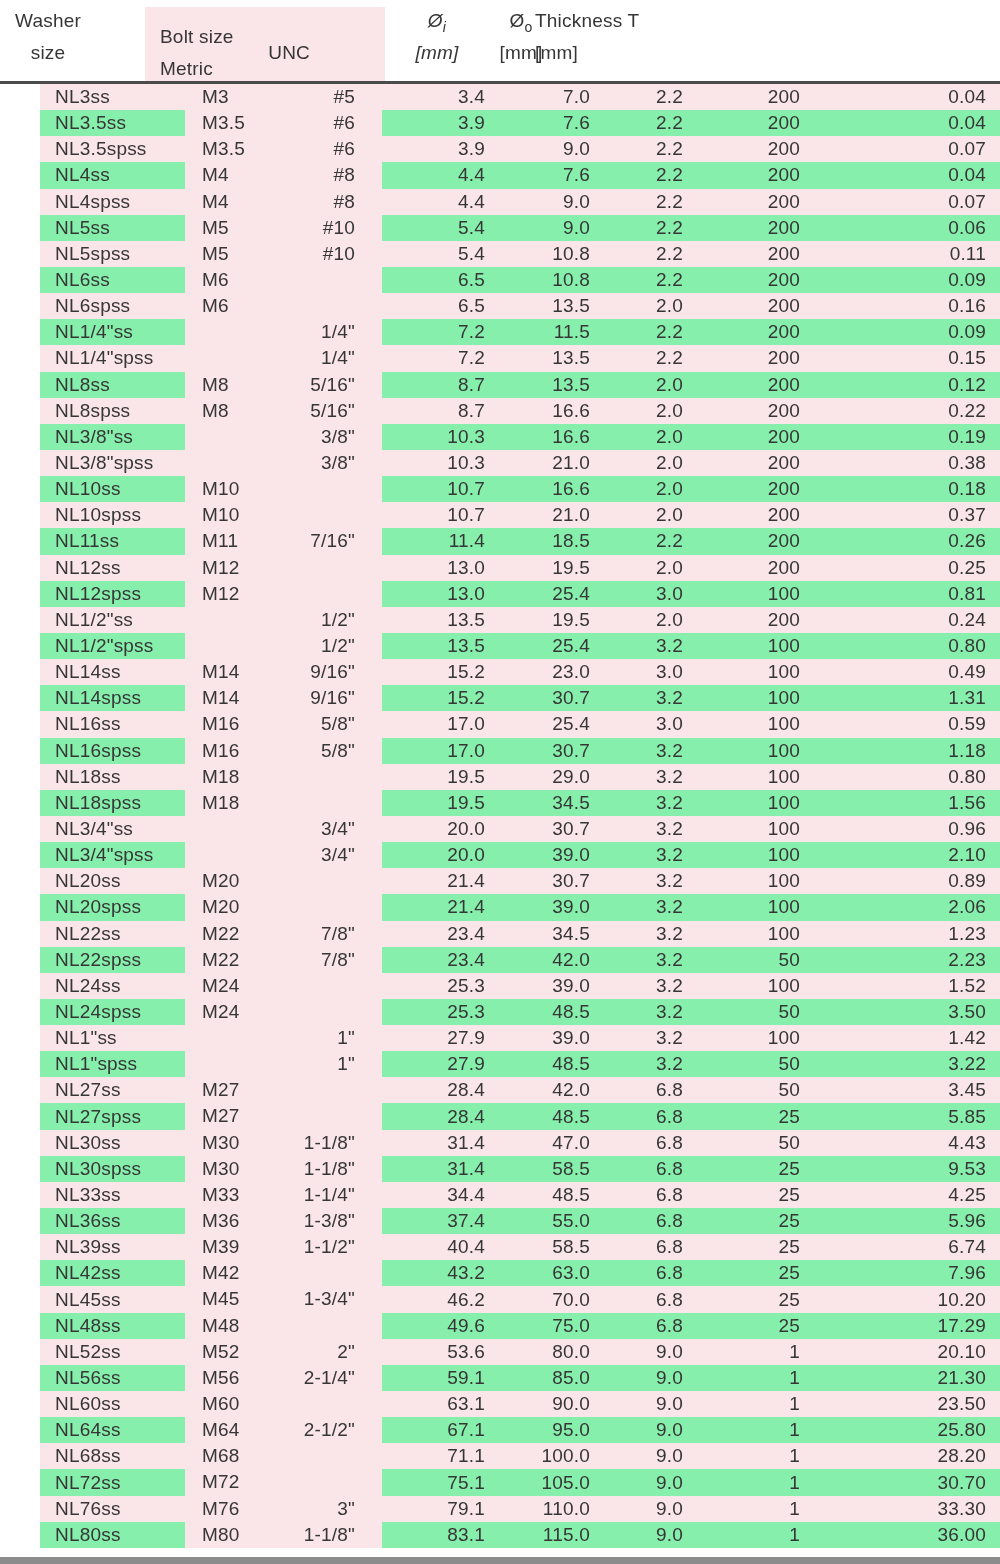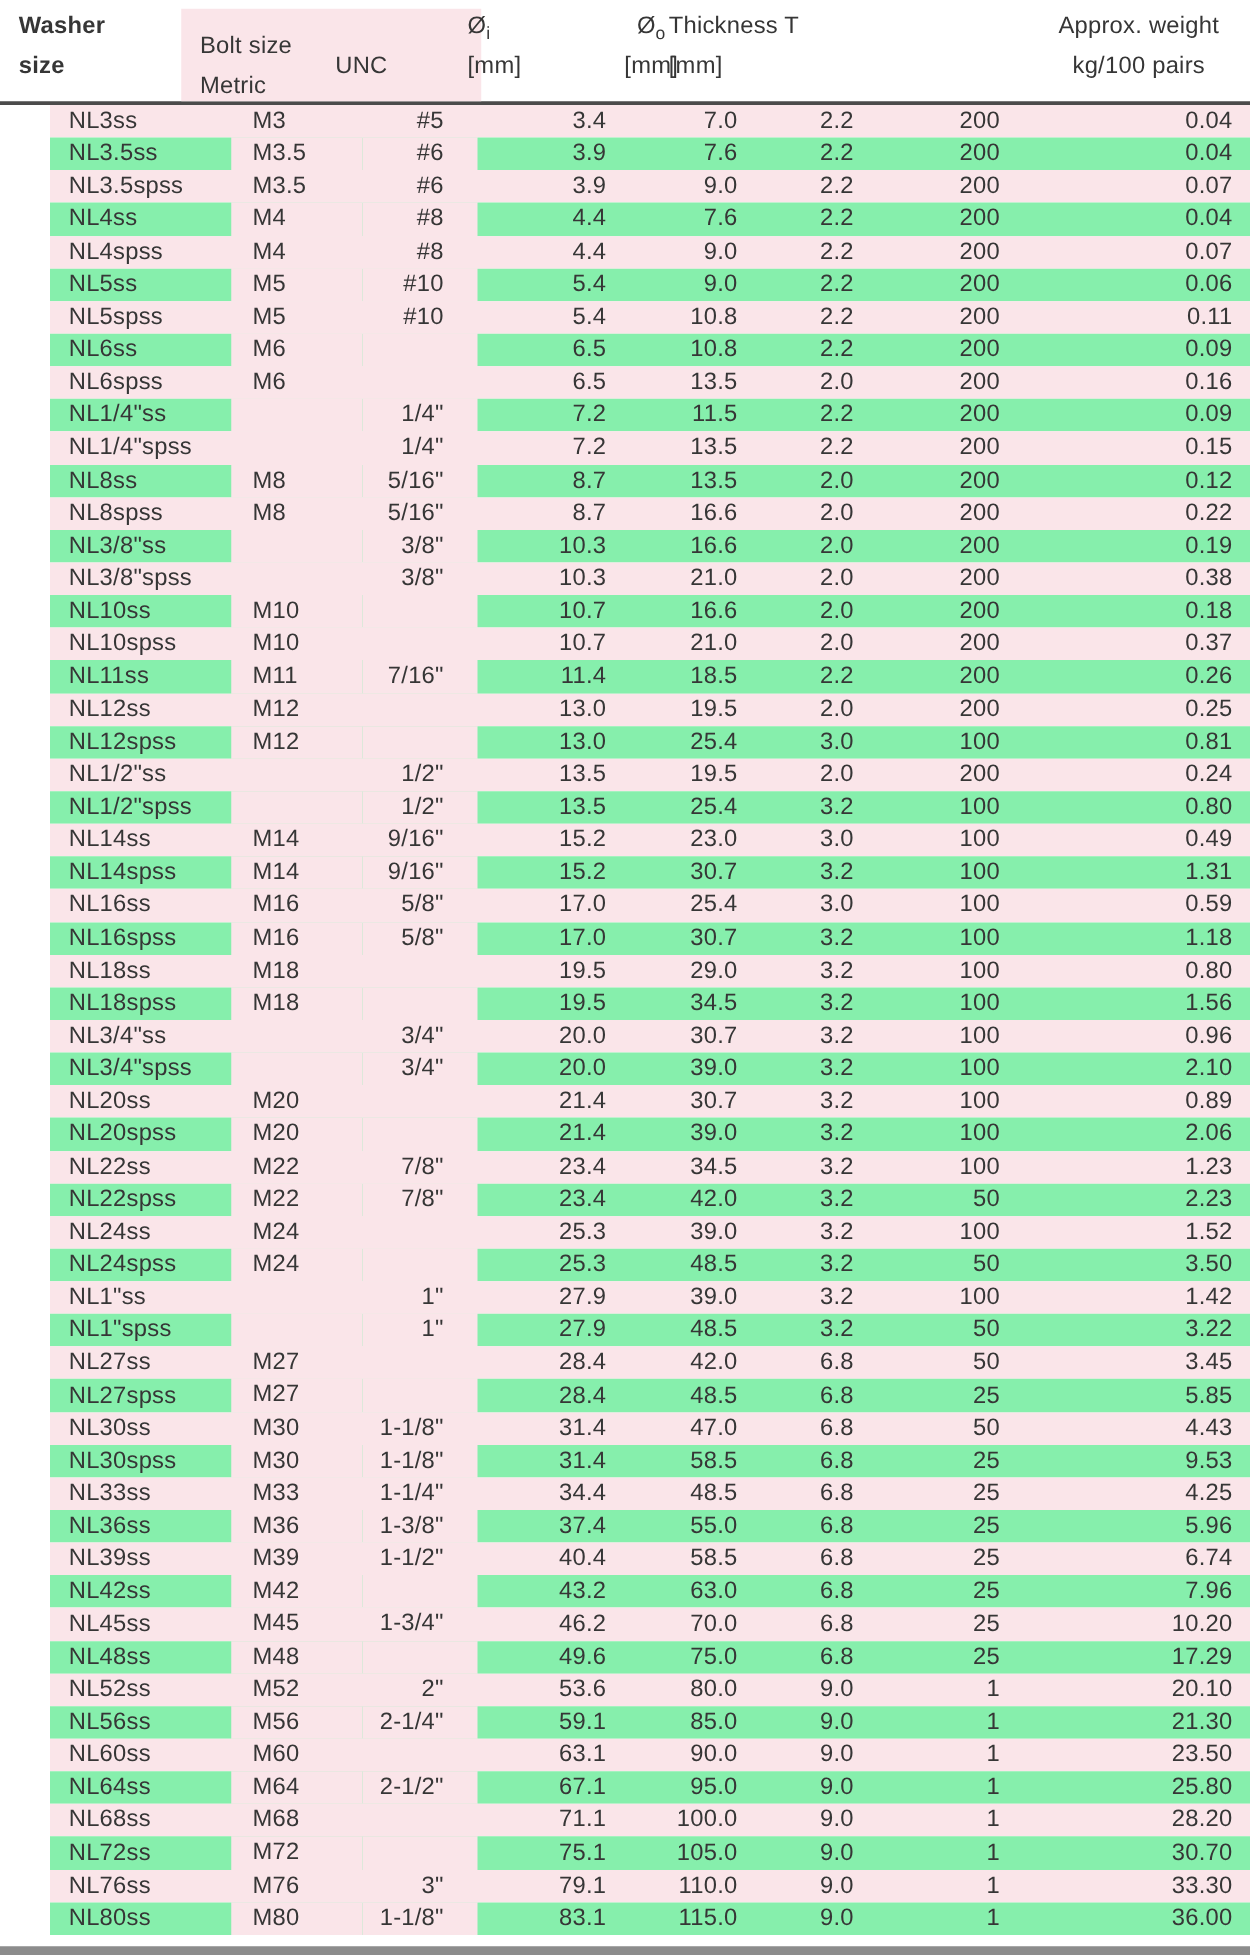--- a/index.html
+++ b/index.html
@@ -27,24 +27,24 @@
     background:#ffffff;
   }
   .header .bolt-band{
     position:absolute;
     left:145px;top:7px;bottom:0;
     width:240px;
     background:var(--pink);
   }
   .hgroup{position:absolute;top:10px;line-height:22px;}
   .hgroup .h2{margin-top:10px;}
-  .hg-washer{left:15px;text-align:left;font-weight:bold;}
+  .hg-washer{left:15px;text-align:center;}
   .hg-boltsize{left:160px;text-align:left;margin-top:16px;}
   .hg-unc{left:230px;width:80px;text-align:right;top:42px;}
-  .hg-di{left:374px;width:100px;text-align:left;}
+  .hg-di{left:387px;width:100px;text-align:center;font-style:italic;}
   .hg-do{left:471px;width:100px;text-align:center;}
   .hg-thickness{left:535px;width:150px;}
   .hg-package{left:676px;width:150px;text-align:center;}
   .hg-weight{left:836px;width:150px;text-align:center;}
   sub{font-size:14px;line-height:0;vertical-align:-5px;}
   
   .tbody{position:relative;margin-left:40px;}
   .row{
     display:grid;
     grid-template-columns:145px 105px 92px 103px 105px 93px 117px 240px;
@@ -95,24 +95,20 @@
       <div class="h1"><span>Ø</span><sub>o</sub></div>
       <div class="h2">[mm]</div>
     </div>
 
     <div class="hgroup hg-thickness">
       <div class="h1">Thickness T</div>
       <div class="h2">[mm]</div>
     </div>
 
 
-    <div class="hgroup hg-weight">
-      <div class="h1">Approx. weight</div>
-      <div class="h2">kg/100 pairs</div>
-    </div>
   </div>
 
   <div class="tbody">
       <div class="row pink">
         <div class="cell c-washer">NL3ss</div>
         <div class="cell c-metric">M3</div>
         <div class="cell c-unc">#5</div>
         <div class="cell c-di">3.4</div>
         <div class="cell c-do">7.0</div>
         <div class="cell c-t">2.2</div>

